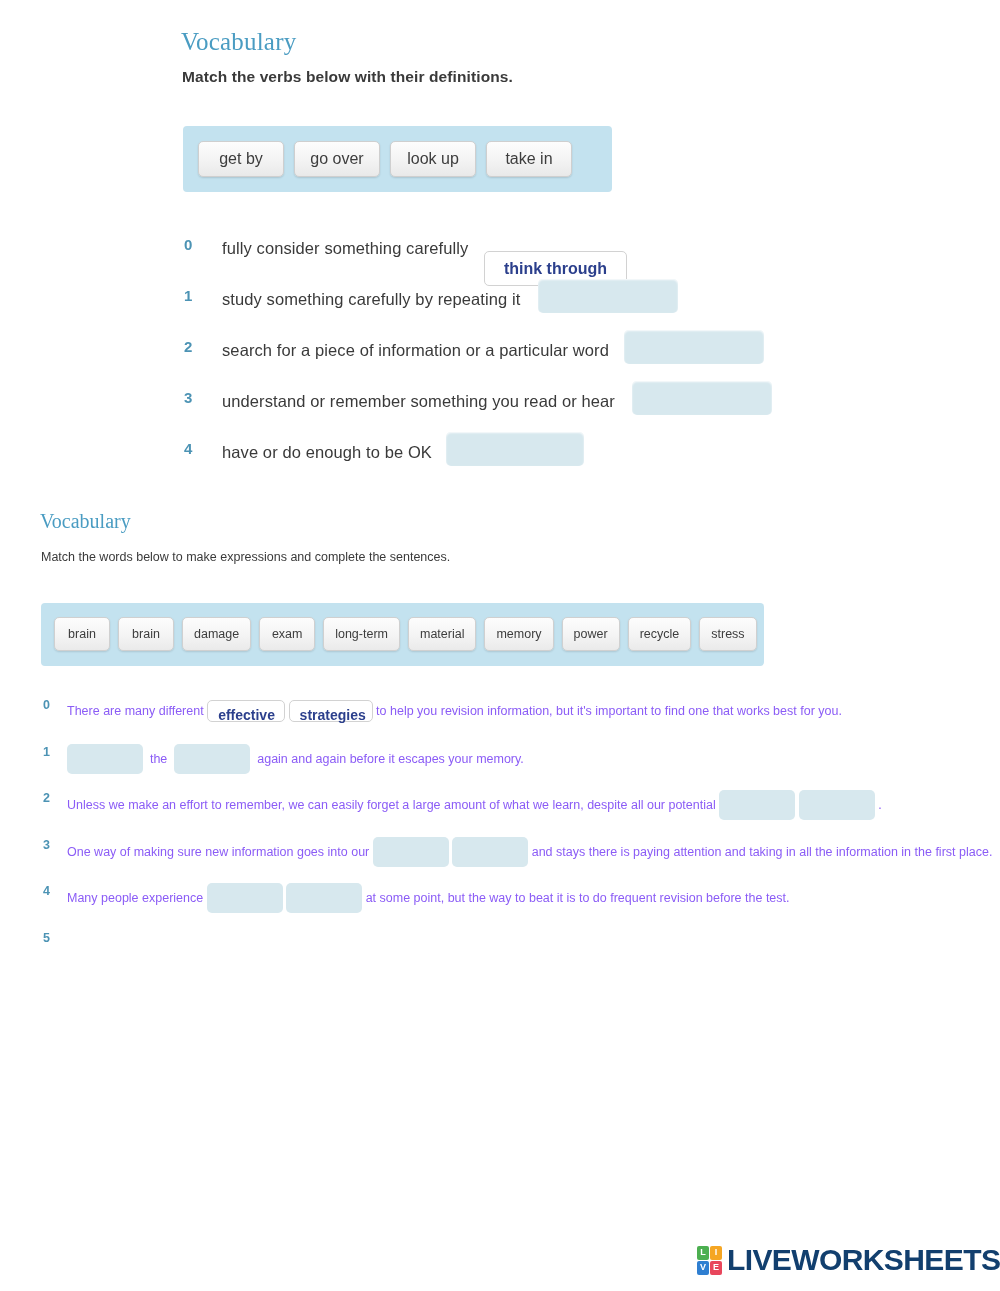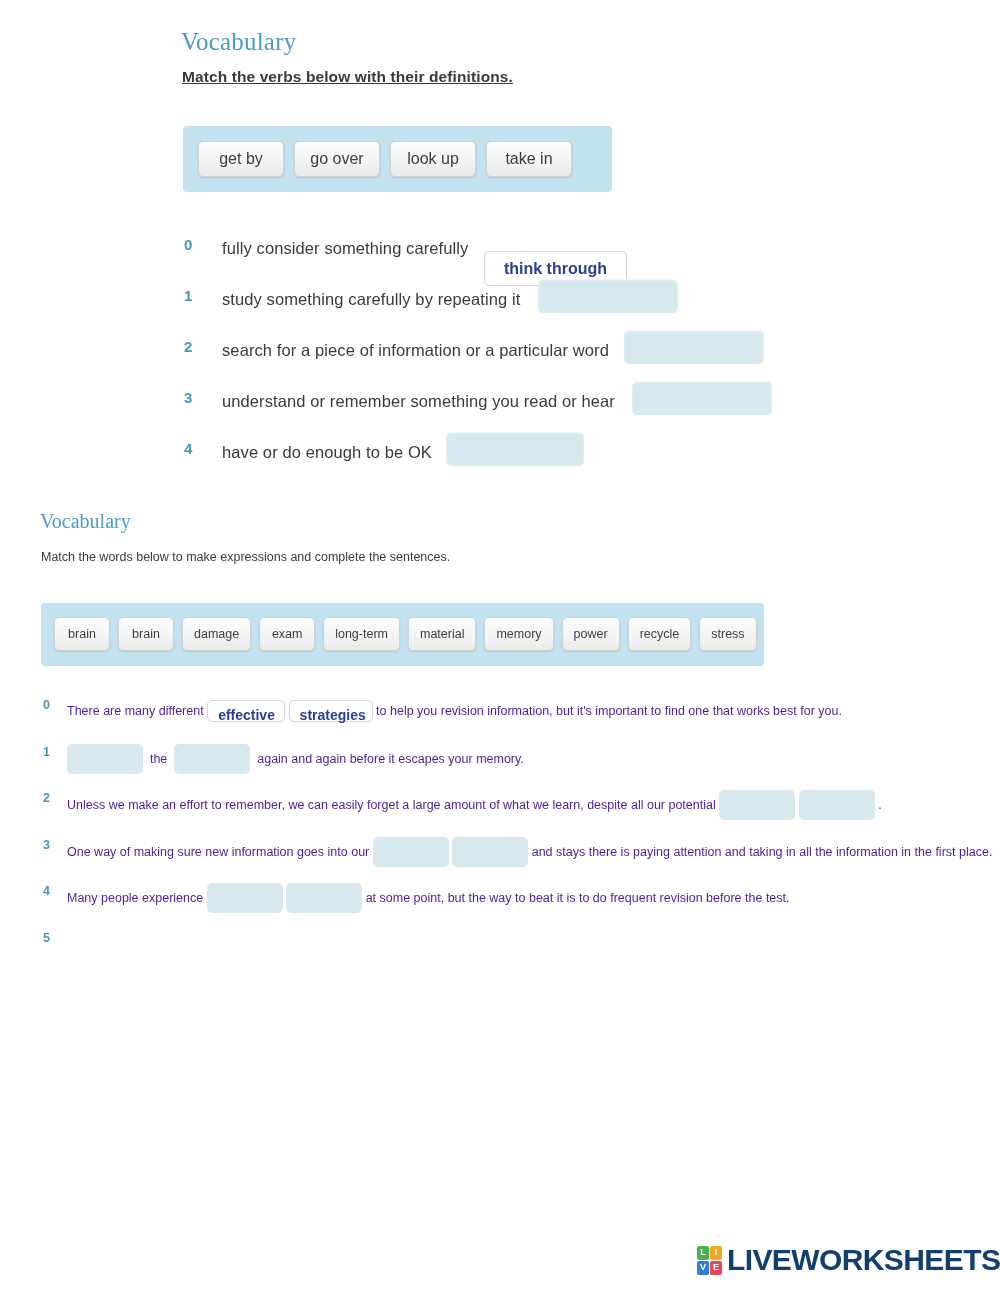--- a/index.html
+++ b/index.html
@@ -28,21 +28,20 @@
     color: #4a9cc2;
     letter-spacing: 0.2px;
   }
   .s1-sub {
     position: absolute;
     left: 182px; top: 68px;
     font-size: 15.5px;
     font-weight: bold;
     color: #3a3a3a;
     letter-spacing: 0.1px;
-    text-decoration: underline;
   }
 
   .s1-bank {
     position: absolute;
     left: 183px; top: 126px;
     width: 429px; height: 66px;
     background: #c3e2ef;
     border-radius: 4px;
   }
   .s1-bank-inner {
@@ -173,21 +172,21 @@
   .s2-line {
     position: absolute;
     left: 67px; top: 7px;
     display: flex;
     align-items: center;
     gap: 0;
     white-space: nowrap;
   }
   .s2-seg {
     font-size: 12.5px;
-    color: #4c1d95;
+    color: #8b5cf6;
     white-space: pre;
     line-height: 28px;
   }
   .s2-blank {
     display: inline-block;
     height: 30px;
     background: #d7e8ee;
     border-radius: 5px;
     flex: none;
   }

